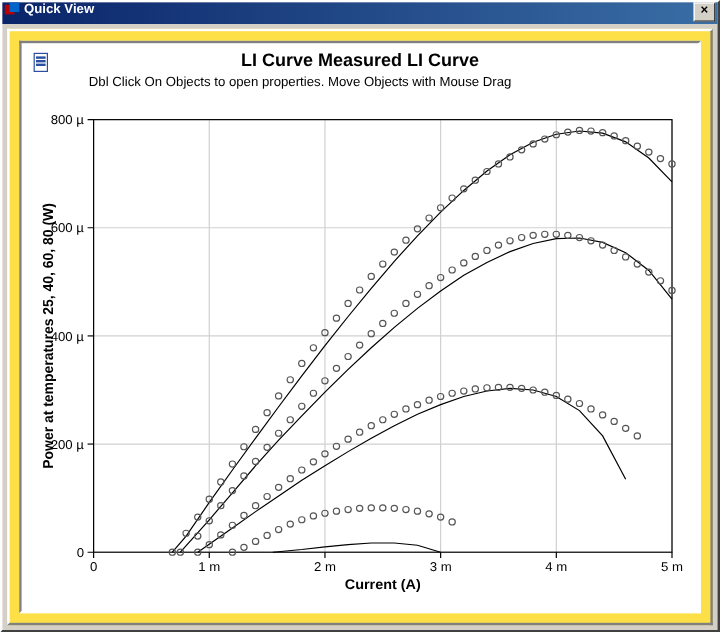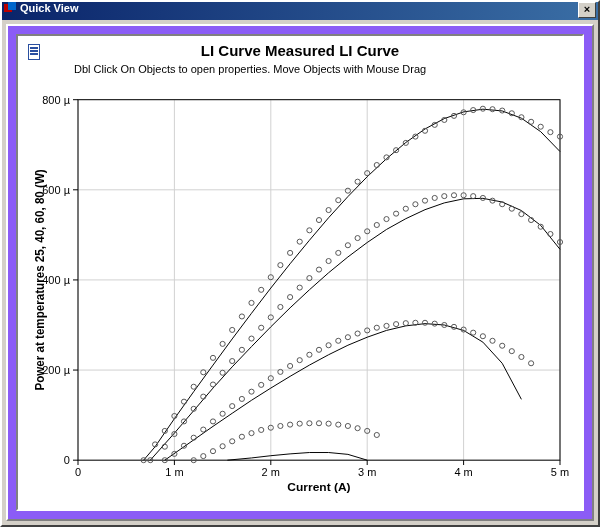--- a/index.html
+++ b/index.html
@@ -3,21 +3,21 @@
 <meta charset="utf-8">
 <style>
   html,body{margin:0;padding:0;font-family:"MS Sans Serif",Tahoma,Arial,sans-serif;font-size:11px;background:#d4d0c8;}
   .win{width:596px;height:523px;margin:0;border:2px solid #d4d0c8;border-top-color:#fff;border-left-color:#fff;border-right-color:#404040;border-bottom-color:#404040;position:relative;background:#d4d0c8;}
   .titlebar{height:18px;background:linear-gradient(to right,#0a246a,#3a6ea5);color:#fff;display:flex;padding:0 2px;font-weight:bold;}
   .titlebar .ticon{width:12px;height:12px;margin-right:4px;display:inline-block;position:relative;}
   .titlebar .ticon:before{content:"";position:absolute;left:0;top:2px;width:8px;height:8px;background:#b00;}
   .titlebar .ticon:after{content:"";position:absolute;left:4px;top:0;width:8px;height:8px;background:#06c;}
   .titlebar .ttext{flex:1;}
   .closebtn{width:16px;height:14px;background:#d4d0c8;border:1px solid #fff;border-right-color:#404040;border-bottom-color:#404040;text-align:center;line-height:12px;font-family:Arial;font-size:11px;color:#000;cursor:pointer;}
-  .client{position:absolute;left:4px;top:22px;right:4px;bottom:4px;background:#8b5cf6;border:2px solid #fff;border-right-color:#808080;border-bottom-color:#808080;}
+  .client{position:absolute;left:4px;top:22px;right:4px;bottom:4px;background:#fde047;border:2px solid #fff;border-right-color:#808080;border-bottom-color:#808080;}
   .panel{position:absolute;left:8px;top:8px;right:8px;bottom:8px;background:#fff;border:2px solid #808080;border-right-color:#fff;border-bottom-color:#fff;}
   .docicon{position:absolute;left:8px;top:8px;width:16px;height:16px;}
   .docicon:before{content:"";position:absolute;left:2px;top:0;width:10px;height:14px;background:#fff;border:1px solid #2a4fa0;}
   .docicon:after{content:"";position:absolute;left:4px;top:3px;width:8px;height:2px;background:#2a4fa0;box-shadow:0 3px 0 #2a4fa0,0 6px 0 #2a4fa0;}
   .ctitle{text-align:center;font-weight:bold;font-size:15px;margin-top:6px;}
   .hint{margin:4px 0 0 28px;font-size:11px;padding-left:28px;}
   .plot{position:absolute;left:12px;top:54px;right:12px;bottom:12px;}
   svg{width:100%;height:100%;}
   .gridline{stroke:#d0d0d0;stroke-width:1;}
   .axisline{stroke:#000;stroke-width:1;}

